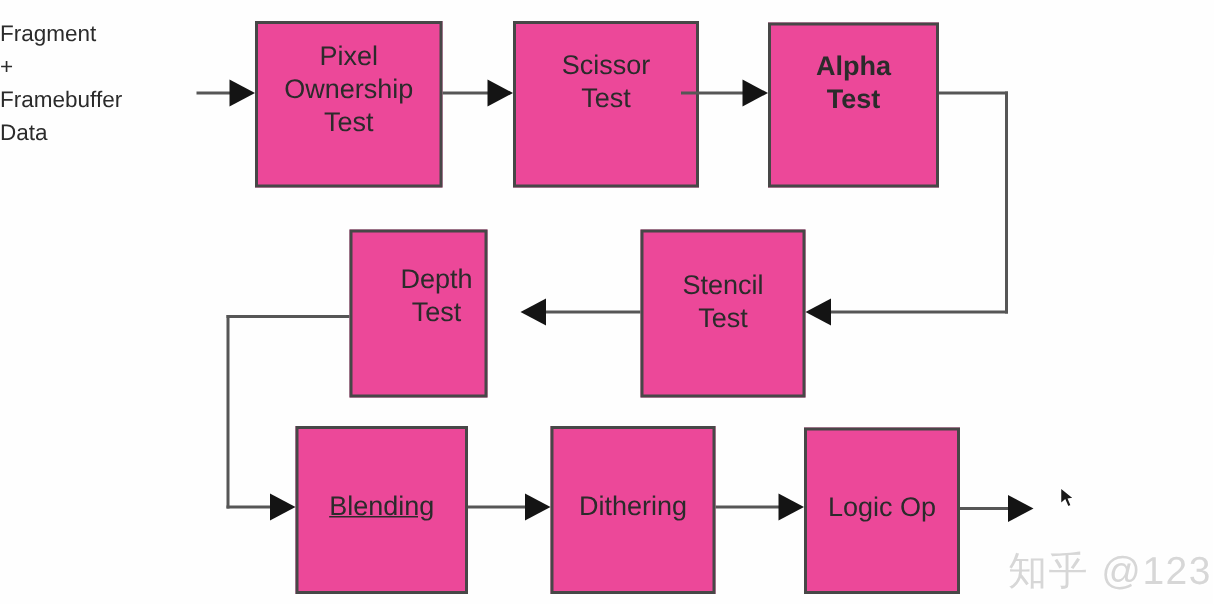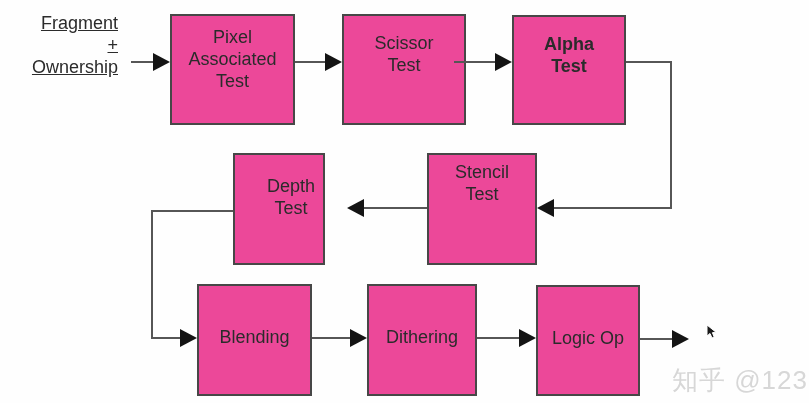--- a/index.html
+++ b/index.html
@@ -16,22 +16,22 @@
   }
   .node span { display:block; }
   .seg { position:absolute; background:var(--line,#565656); }
   .seg.h { height:2px; }
   .seg.v { width:2px; }
   .ah { position:absolute; width:0; height:0;
         border-top:9px solid transparent; border-bottom:9px solid transparent; }
   .ah.r { border-left:17px solid var(--arrow,#141414); }
   .ah.l { border-right:17px solid var(--arrow,#141414); }
   .freetext {
-    position:absolute; text-align:right;
-    font-size:18px; line-height:22px; color:var(--text,#2b2b2b);text-decoration:underline;
+    position:absolute; text-align:left;
+    font-size:15px; line-height:22px; color:var(--text,#2b2b2b);
   }
   .freetext span { display:block; }
   #framebuffer-label {
     position:absolute; left:696px; top:329px;
     font-size:17px; color:var(--text,#2b2b2b);
   }
   #watermark {
     position:absolute; left:672px; top:363px;
     font-size:26px; letter-spacing:1px;
     color:var(--watermark,#d7d7d7);
@@ -40,47 +40,48 @@
   #cursor { position:absolute; left:706px; top:324px; }
 </style>
 </head>
 <body>
 
 <div id="stage">
 
   <div class="freetext" style="left:0px; top:12px; width:118px;">
     <span>Fragment</span>
     <span>+</span>
-    <span>Ownership</span>
+    <span>Framebuffer</span>
+    <span>Data</span>
   </div>
 
   <div class="node" style="left:170px; top:14px; width:125px; height:111px; padding-top:10px;">
     <span>Pixel</span>
-    <span>Associated</span>
+    <span>Ownership</span>
     <span>Test</span>
   </div>
   <div class="node" style="left:342px; top:14px; width:124px; height:111px; padding-top:16px;">
     <span>Scissor</span>
     <span>Test</span>
   </div>
   <div class="node" style="left:512px; top:15px; width:114px; height:110px; padding-top:16px;font-weight:bold;">
     <span>Alpha</span>
     <span>Test</span>
   </div>
 
   <div class="node" style="left:233px; top:153px; width:92px; height:112px; padding-top:20px;padding-left:24px;">
     <span>Depth</span>
     <span>Test</span>
   </div>
-  <div class="node" style="left:427px; top:153px; width:110px; height:112px; padding-top:6px;">
+  <div class="node" style="left:427px; top:153px; width:110px; height:112px; padding-top:24px;">
     <span>Stencil</span>
     <span>Test</span>
   </div>
 
-  <div class="node" style="left:197px; top:284px; width:115px; height:112px; padding-top:40px;">
+  <div class="node" style="left:197px; top:284px; width:115px; height:112px; padding-top:40px;text-decoration:underline;">
     <span>Blending</span>
   </div>
   <div class="node" style="left:367px; top:284px; width:110px; height:112px; padding-top:40px;">
     <span>Dithering</span>
   </div>
   <div class="node" style="left:536px; top:285px; width:104px; height:111px; padding-top:40px;">
     <span>Logic Op</span>
   </div>
 
   <div class="seg h" style="left:131px; top:61px; width:24px;"></div>

